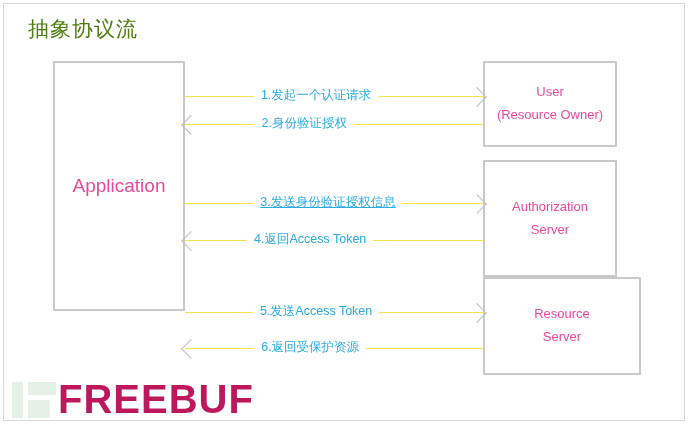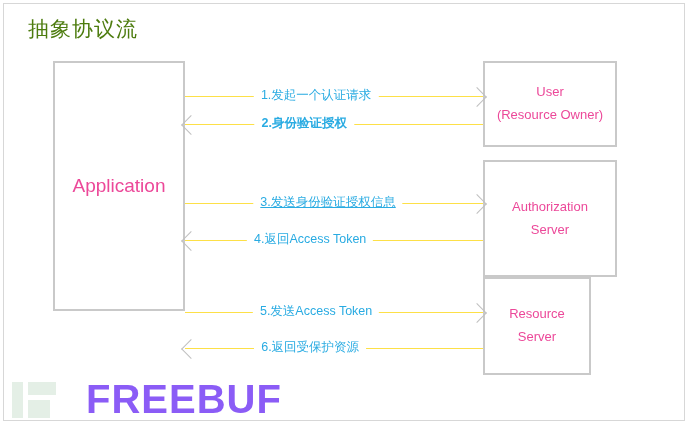--- a/index.html
+++ b/index.html
@@ -70,21 +70,21 @@
   }
   .box-auth {
     left: 483px;
     top: 160px;
     width: 134px;
     height: 117px;
   }
   .box-resource {
     left: 483px;
     top: 277px;
-    width: 108px;
+    width: 158px;
     height: 98px;
   }
   .box-user .node-line,
   .box-auth .node-line,
   .box-resource .node-line {
     font-size: 13px;
     line-height: 1.75;
   }
   
   .flow-arrow {
@@ -123,21 +123,21 @@
     line-height: 19px;
   }
   .arrow-1 { top: 96px; }
   .arrow-2 { top: 124px; }
   .arrow-3 { top: 203px; }
   .arrow-4 { top: 240px; }
   .arrow-5 { top: 312px; }
   .arrow-6 { top: 348px; }
   
   .arrow-1 .arrow-label { left: 44%; }
-  .arrow-2 .arrow-label { left: 40%; font-weight: bold; }
+  .arrow-2 .arrow-label { left: 40%; }
   .arrow-3 .arrow-label { left: 48%; text-decoration: underline; }
   .arrow-4 .arrow-label { left: 42%; }
   .arrow-5 .arrow-label { left: 44%; }
   .arrow-6 .arrow-label { left: 42%; }
 
   
   .watermark {
     position: absolute;
     left: 12px;
     bottom: 8px;
@@ -172,24 +172,23 @@
     position: absolute;
     left: 16px;
     top: 20px;
     width: 22px;
     height: 18px;
     background: #e4efe6;
   }
   .wm-text {
     font-size: 40px;
     font-weight: bold;
-    color: #8b5cf6;
+    color: #be185d;
     letter-spacing: 1px;
     line-height: 38px;
-    margin-left: 28px;
   }
 </style>
 </head>
 <body>
 
 <div id="canvas">
 
   <div class="outer-frame"></div>
 
   <div class="diagram-title">抽象协议流</div>

